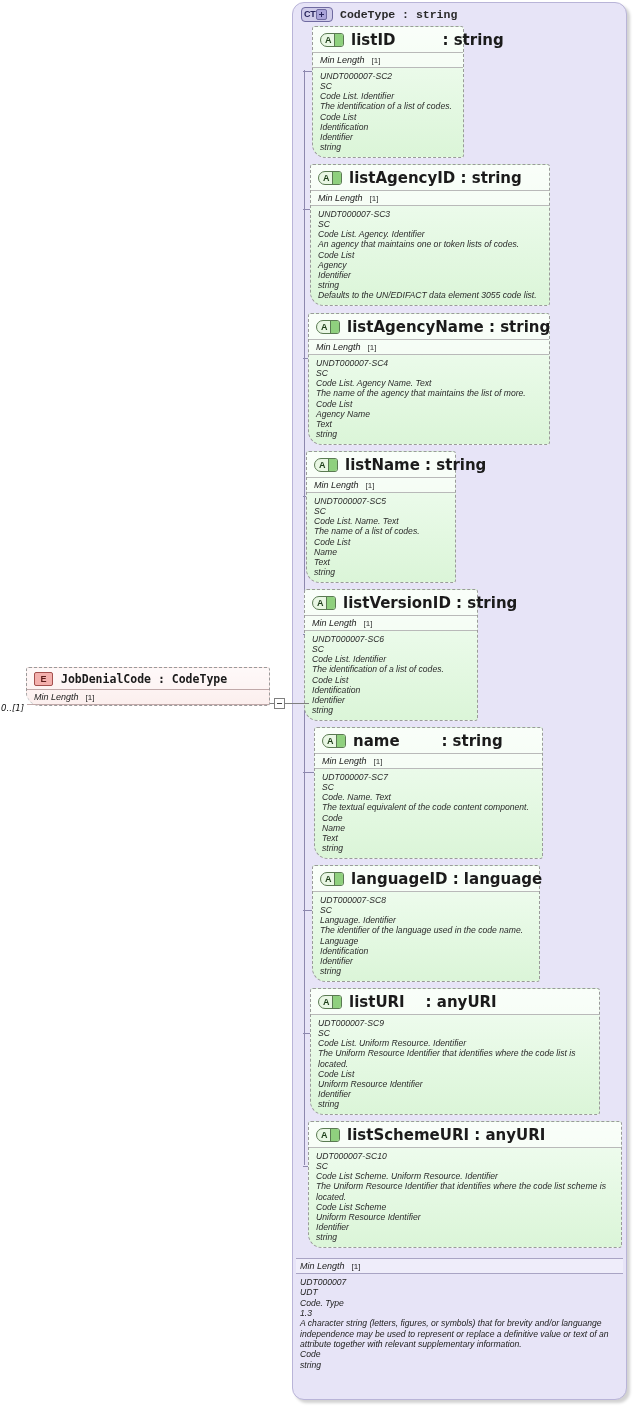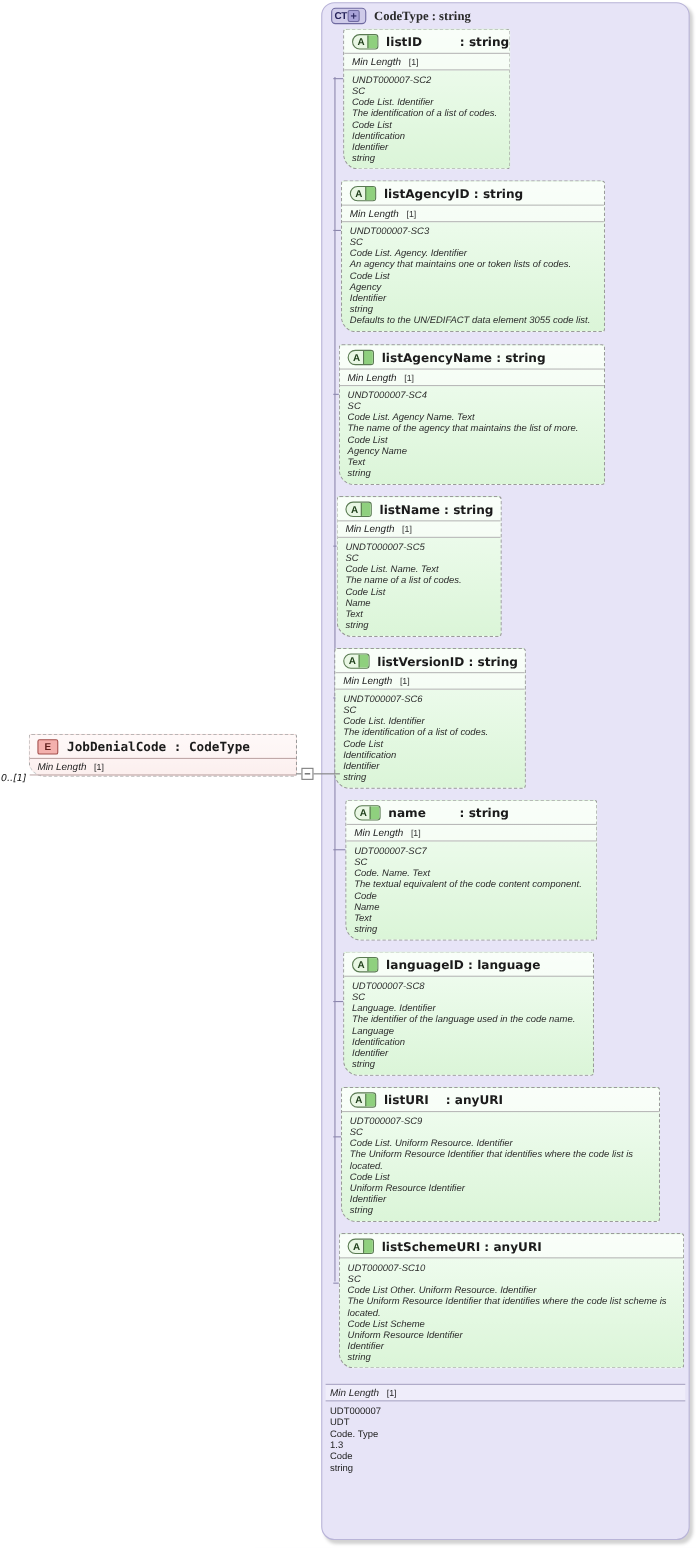--- a/index.html
+++ b/index.html
@@ -56,21 +56,21 @@
   .ct-icon .ct-plus:before,
   .ct-icon .ct-plus:after {
     content: ""; position: absolute; background: #26235a;
   }
   .ct-icon .ct-plus:before { left: 2px; top: 4px; width: 5px; height: 1px; }
   .ct-icon .ct-plus:after  { left: 4px; top: 2px; width: 1px; height: 5px; }
   .ct-title {
     font-size: 11.5px;
     font-weight: bold;
     color: #2a2a2a;
-    font-family: Liberation Serif, serif;
+    font-family: Liberation Mono, monospace;
   }
 
   
   .tree-line {
     position: absolute;
     left: 303px;
     width: 1px;
     background: #8d88ae;
   }
   .tree-stub {
@@ -110,21 +110,21 @@
     padding-left: 4px;
     line-height: 1;
   }
   .attr-icon .a-sq {
     margin-left: 2px;
     width: 9px; height: 12px;
     background: #8fd07e;
     border-left: 1px solid #5a7a52;
   }
   .attr-name {
-    font-size: 11px; font-weight: bold; color: #1b1b1b;
+    font-size: 15px; font-weight: bold; color: #1b1b1b;
     font-family: "DejaVu Sans", sans-serif;
     white-space: nowrap;
   }
   .attr-facet {
     border-top: 1px solid #b9b9b9;
     border-bottom: 1px solid #b9b9b9;
     padding: 2px 6px 2px 7px;
     font-size: 9px;
     font-style: italic;
     color: #222;
@@ -229,21 +229,21 @@
     border-top: 1px solid #a9a4c4;
     border-bottom: 1px solid #a9a4c4;
     padding: 2px 6px 2px 4px;
     font-size: 9px; font-style: italic; color: #1c1c1c;
     background: rgba(255,255,255,0.35);
     white-space: nowrap;
   }
   .footer-facet .card { font-style: normal; font-size: 8px; margin-left: 7px; }
   .footer-doc {
     padding: 3px 6px 3px 4px;
-    font-size: 8.6px; color: #222;
+    font-size: 8.6px; font-style: italic; color: #222;
     line-height: 1.2;
   }
 </style>
 </head>
 <body>
 
 <div id="canvas">
 
   <div class="ct-container">
     <div class="ct-header">
@@ -432,21 +432,21 @@
           <span class="attr-icon">
             <span class="a-letter">A</span>
             <span class="a-sq"></span>
           </span>
           <span class="attr-name">listSchemeURI&nbsp;: anyURI</span>
         </div>
         <div style="border-top: 1px solid rgb(185, 185, 185); margin: 0px;"></div>
         <div class="attr-doc">
           <div>UDT000007-SC10</div>
           <div>SC</div>
-          <div>Code List Other. Uniform Resource. Identifier</div>
+          <div>Code List Scheme. Uniform Resource. Identifier</div>
           <div>The Uniform Resource Identifier that identifies where the code list scheme is located.</div>
           <div>Code List Scheme</div>
           <div>Uniform Resource Identifier</div>
           <div>Identifier</div>
           <div>string</div>
         </div>
       </div>
       <div class="tree-stub" style="top: 1166px; width: 5px;"></div>
     </div>
 
@@ -467,18 +467,19 @@
 
   <div class="footer-block">
     <div class="footer-facet">
       <span>Min Length</span><span class="card">[1]</span>
     </div>
     <div class="footer-doc" id="footer-doc">
         <div>UDT000007</div>
         <div>UDT</div>
         <div>Code. Type</div>
         <div>1.3</div>
+        <div>A character string (letters, figures, or symbols) that for brevity and/or languange independence may be used to represent or replace a definitive value or text of an attribute together with relevant supplementary information.</div>
         <div>Code</div>
         <div>string</div>
       </div>
   </div>
 
 </div>
 
 </body></html>

